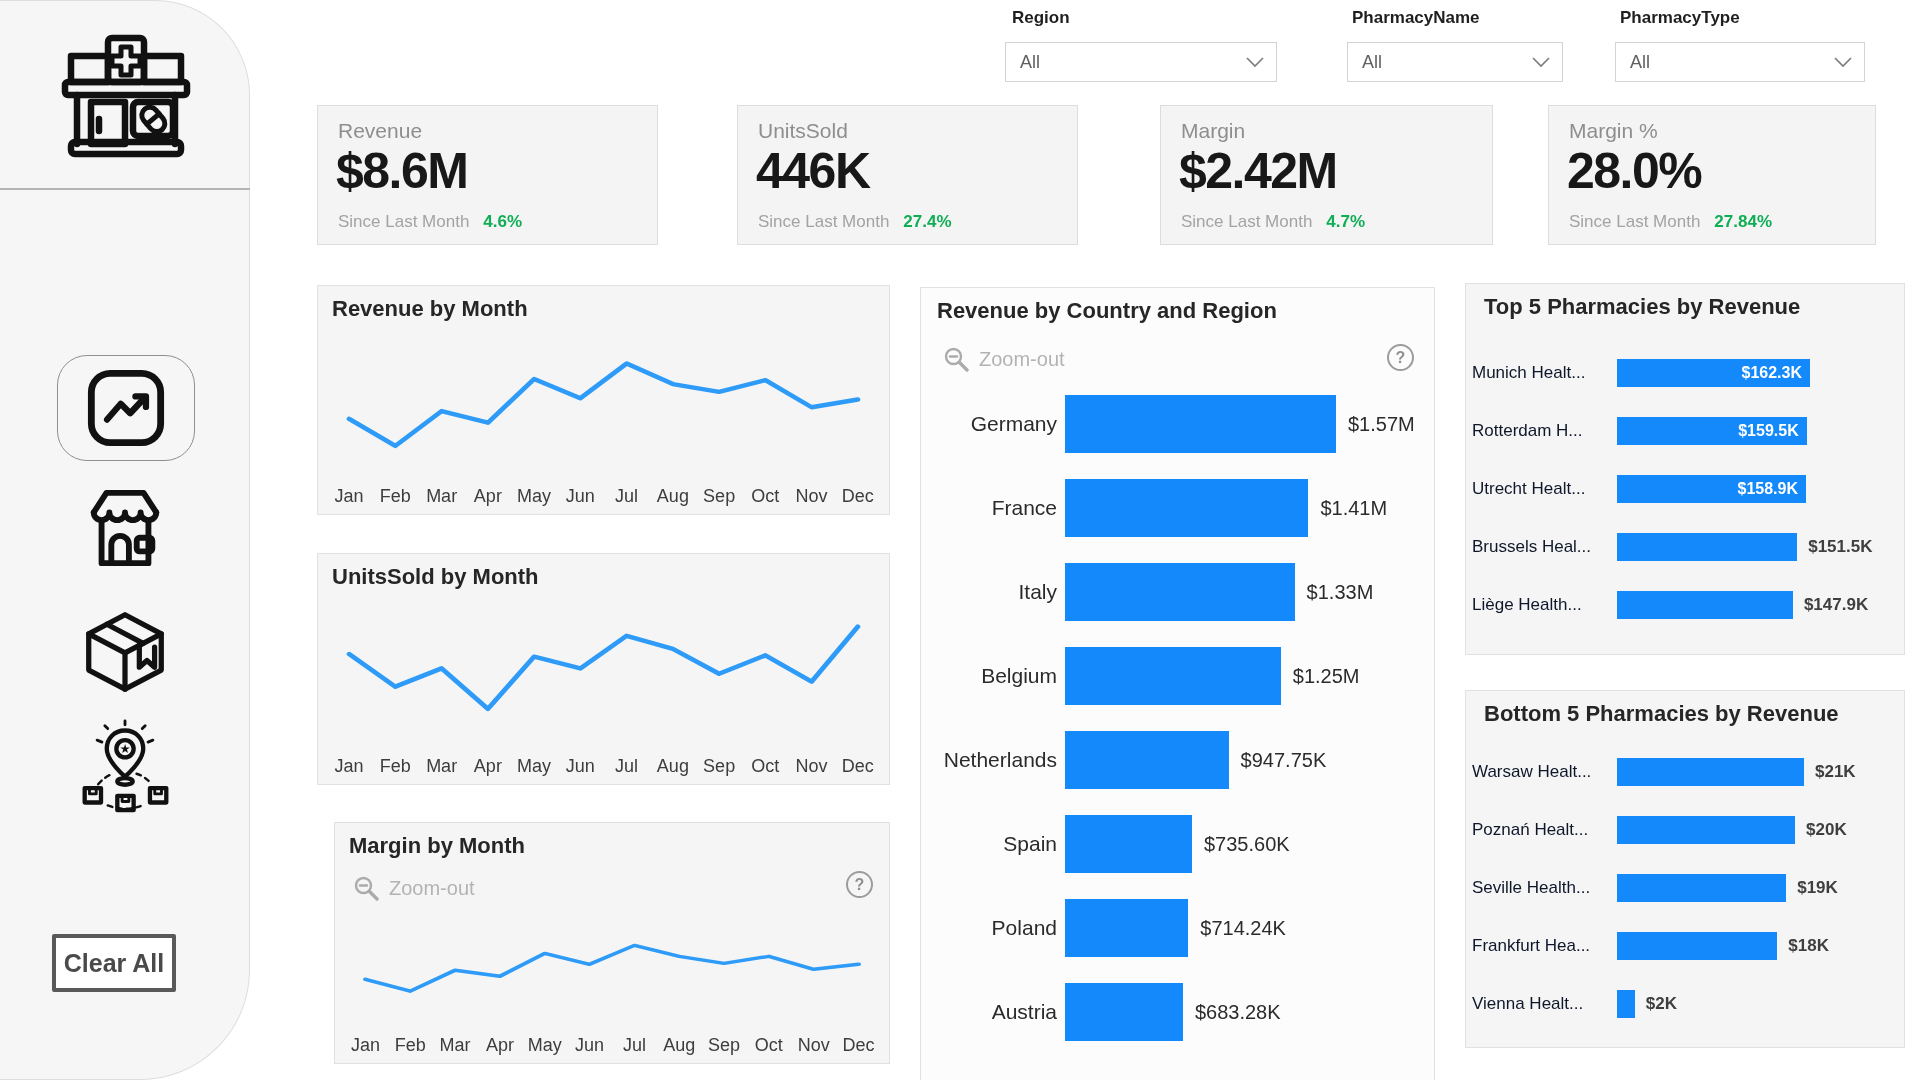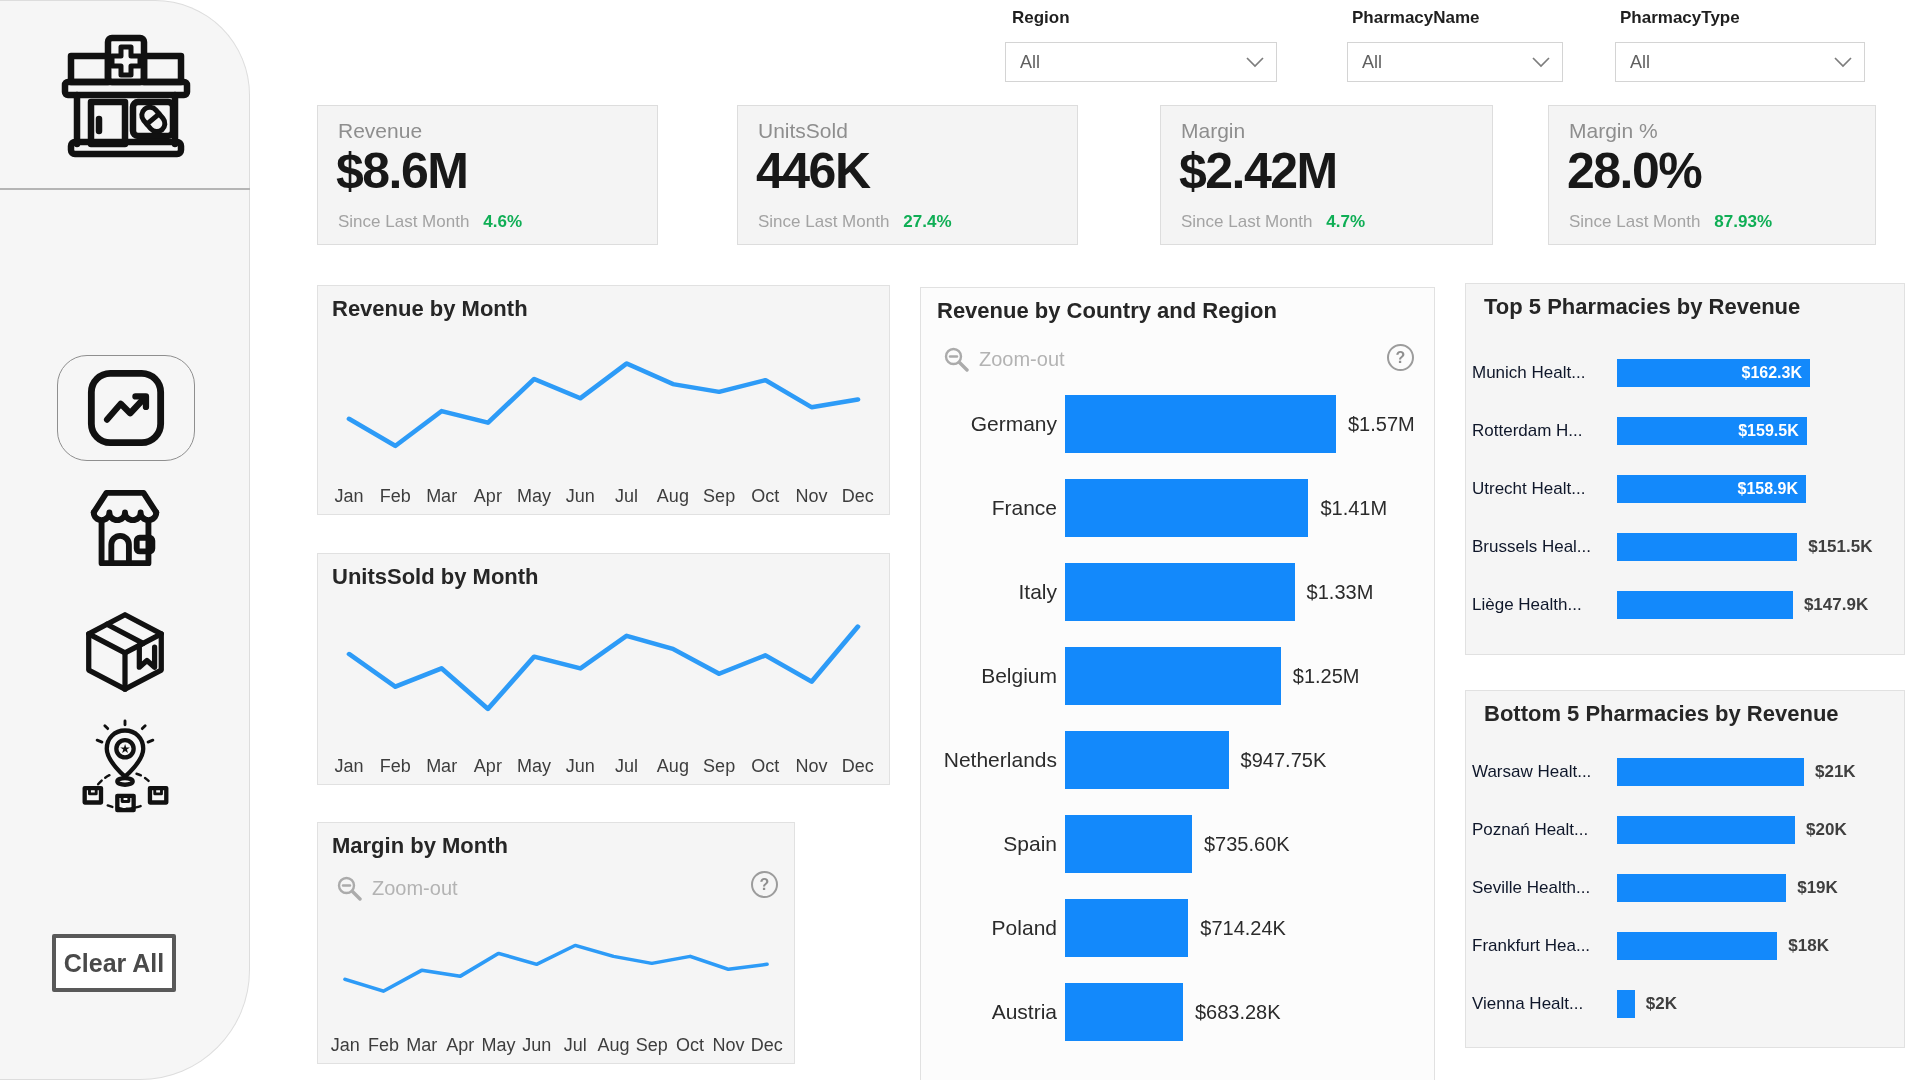--- a/index.html
+++ b/index.html
@@ -34,21 +34,21 @@
   #kpi-2{left:1160px;width:333px;} #kpi-3{left:1548px;width:328px;}
   .kpi-title{position:absolute;left:20px;top:13px;font-size:21px;color:#8e8e8e;}
   .kpi-value{position:absolute;left:18px;top:36px;font-size:50px;font-weight:700;color:#181818;letter-spacing:-1.5px;}
   .kpi-foot{position:absolute;left:20px;bottom:12px;font-size:17px;color:#a3a3a3;}
   .kpi-change{margin-left:14px;font-weight:700;color:var(--green);}
 
   
   .panel{position:absolute;background:#f5f5f5;border:1.5px solid #e1e1e1;box-sizing:border-box;padding-left:48px;}
   #p-rev-month{left:317px;top:285px;width:573px;height:230px;}
   #p-units-month{left:317px;top:553px;width:573px;height:232px;}
-  #p-margin-month{left:317px;top:822px;width:478px;height:242px;}
+  #p-margin-month{left:334px;top:822px;width:556px;height:242px;}
   #p-country{left:920px;top:287px;width:515px;height:984px;background:#fcfcfc;}
   #p-top5{left:1465px;top:283px;width:440px;height:372px;}
   #p-bottom5{left:1465px;top:690px;width:440px;height:358px;}
   .panel-title{position:absolute;left:14px;top:10px;font-size:22px;font-weight:700;color:#262626;white-space:nowrap;}
   #p-country .panel-title{left:16px;}
   #p-top5 .panel-title,#p-bottom5 .panel-title{left:18px;}
 
   .toolbar-zoom{position:absolute;display:flex;align-items:center;gap:10px;color:#b3b3b3;font-size:20px;cursor:pointer;}
   #p-margin-month .toolbar-zoom{left:18px;top:52px;}
   #p-country .toolbar-zoom{left:22px;top:58px;}
@@ -209,21 +209,21 @@
     <div class="kpi-foot"><span>Since Last Month</span><span class="kpi-change">27.4%</span></div>
   </div>
   <div class="kpi" id="kpi-2">
     <div class="kpi-title">Margin</div>
     <div class="kpi-value">$2.42M</div>
     <div class="kpi-foot"><span>Since Last Month</span><span class="kpi-change">4.7%</span></div>
   </div>
   <div class="kpi" id="kpi-3">
     <div class="kpi-title">Margin %</div>
     <div class="kpi-value">28.0%</div>
-    <div class="kpi-foot"><span>Since Last Month</span><span class="kpi-change">87.93%</span></div>
+    <div class="kpi-foot"><span>Since Last Month</span><span class="kpi-change">27.84%</span></div>
   </div>
 
   <div class="panel" id="p-rev-month">
     <div class="panel-title">Revenue by Month</div>
     <div class="chart-area">
       <svg class="line-svg" viewBox="0 0 556 160" preserveAspectRatio="none">
           <polyline points="23.2,97.8 69.5,128.3 115.8,89.1 162.2,102.2 208.5,52.9 254.8,74.6 301.2,35.5 347.5,58.7 393.8,67.4 440.2,54.3 486.5,84.8 532.8,76.0"></polyline>
         </svg>
     </div>
     <div class="months">

